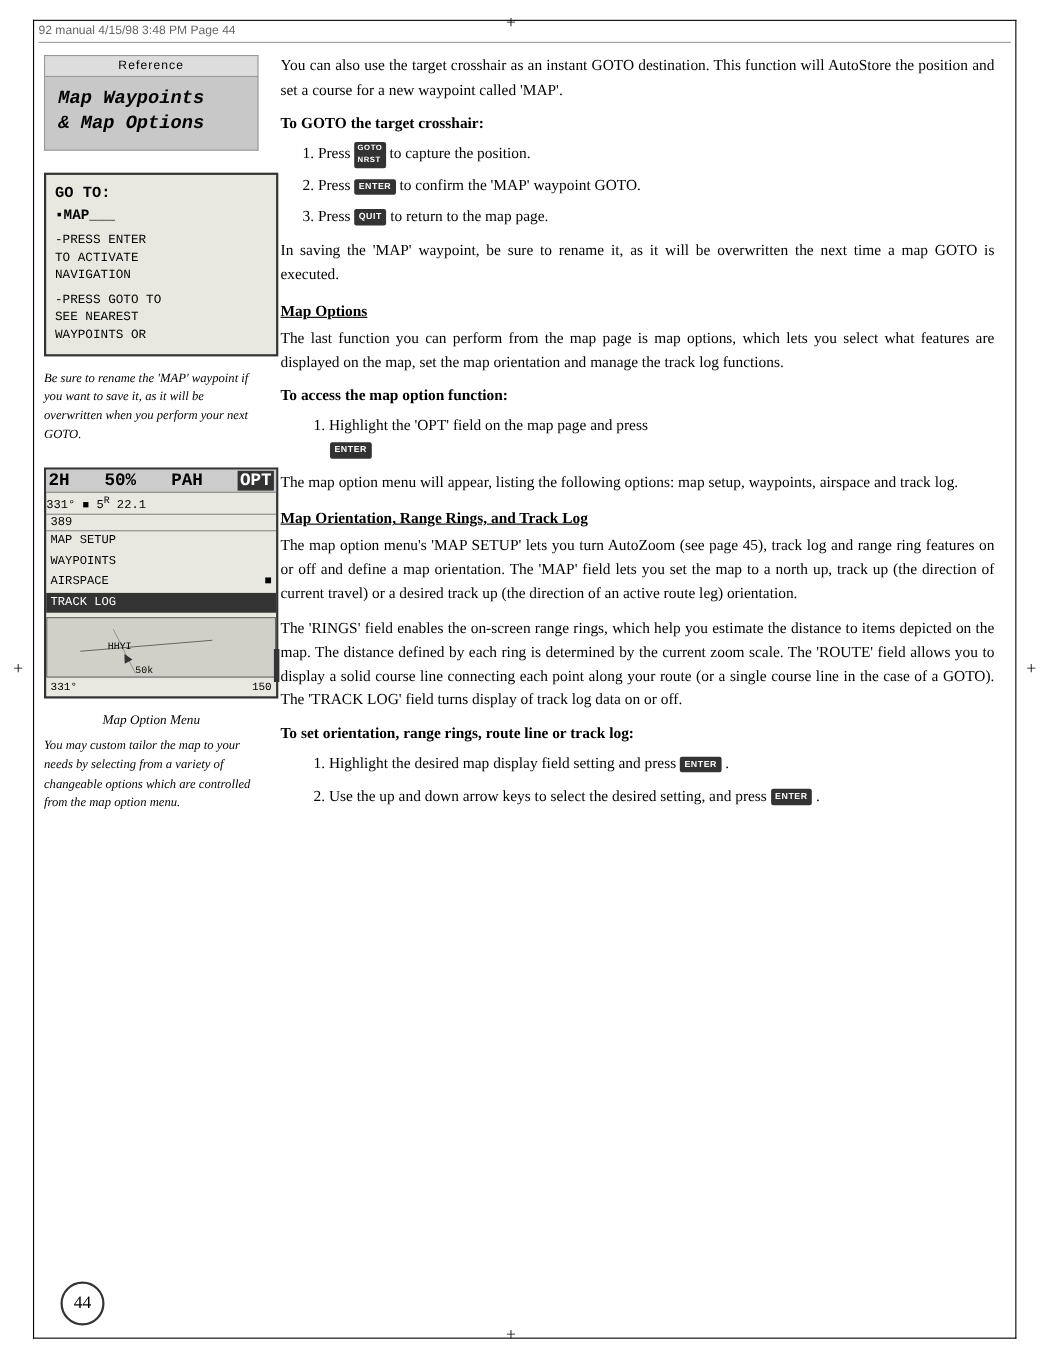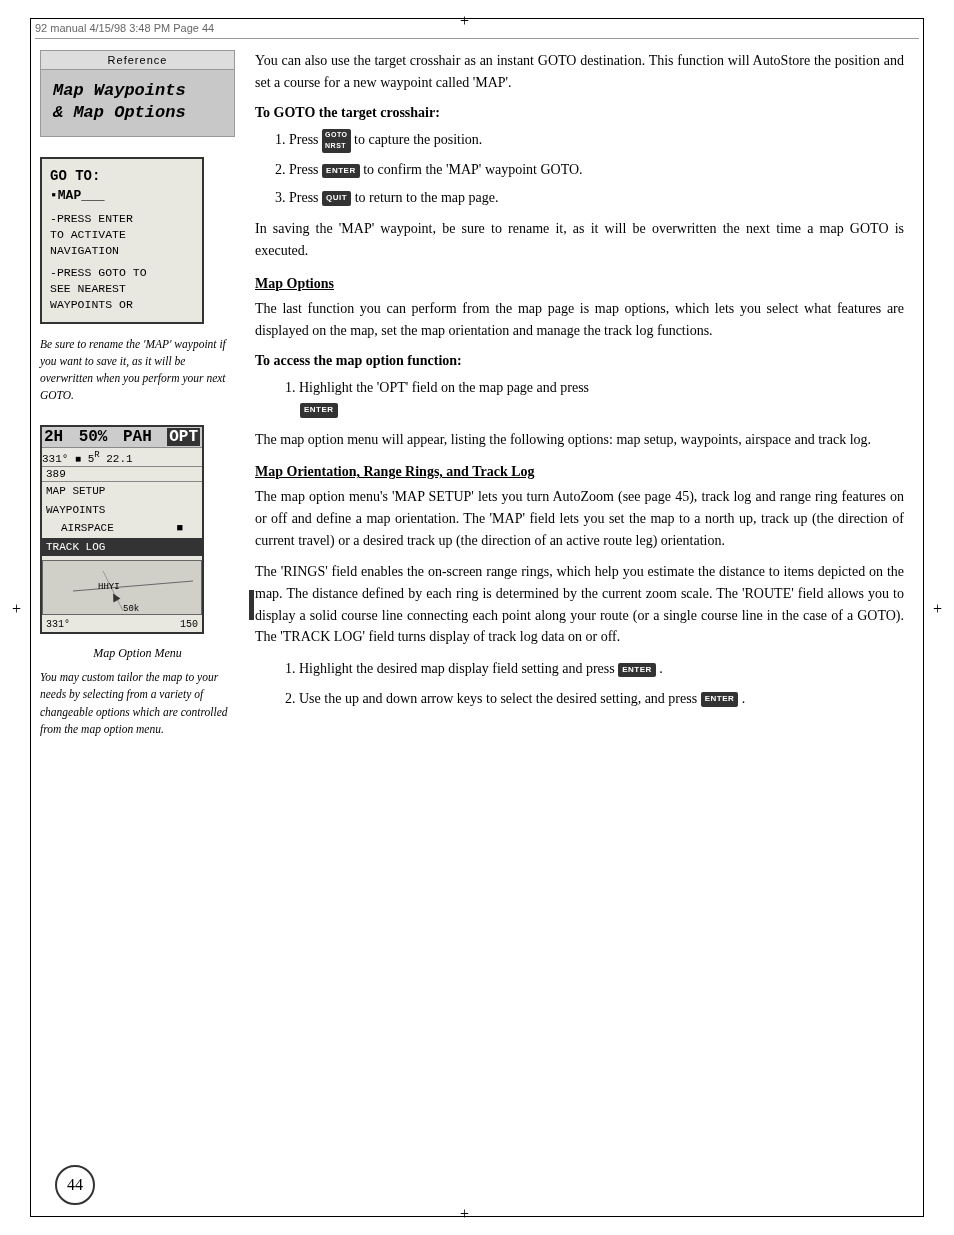--- a/index.html
+++ b/index.html
@@ -86,21 +86,21 @@
     }
 
     
     .device-screen {
       border: 2px solid #333;
       background: #e8e8e0;
       padding: 8px;
       margin-bottom: 12px;
       font-family: 'Courier New', monospace;
       font-size: 12px;
-      width: 164px;
+      width: 213px;
     }
     .device-line {
       line-height: 1.4;
       font-size: 11.5px;
     }
     .device-bold {
       font-weight: bold;
       font-size: 14px;
     }
     .device-menu-item {
@@ -284,21 +284,21 @@
 
     <div style="display:flex;justify-content:space-between;padding:2px 0;font-family:'Courier New',monospace;font-size:11px;border-bottom:1px solid #888;">
       <span>331° <span style="font-size:10px;">■</span> 5<span style="font-size:9px;vertical-align:super;">R</span> 22.1</span>
     </div>
     <div style="padding:1px 4px;font-family:'Courier New',monospace;font-size:11px;border-bottom:1px solid #888;">389</div>
 
     <div style="display:flex;">
       <div style="flex:1;">
         <div class="device-menu-item" style="padding:1px 4px;">MAP SETUP</div>
         <div class="device-menu-item" style="padding:1px 4px;">WAYPOINTS</div>
-        <div class="device-menu-item" style="padding:1px 19px;">AIRSPACE  <span style="float:right;">■</span></div>
+        <div class="device-menu-item" style="padding:1px 4px;">AIRSPACE  <span style="float:right;">■</span></div>
         <div class="device-menu-item selected" style="padding:1px 4px;">TRACK LOG</div>
       </div>
     </div>
 
     <div class="device-map-area">
       
       <svg width="176" height="55">
 
         <line x1="30" y1="30" x2="90" y2="25" stroke="#666" stroke-width="1"></line>
         <line x1="90" y1="25" x2="150" y2="20" stroke="#666" stroke-width="1"></line>
@@ -366,20 +366,21 @@
   </div>
 
   <p style="margin-top:8px;">The map option menu will appear, listing the following options: map setup, waypoints, airspace and track log.</p>
 
   <div class="section-heading">Map Orientation, Range Rings, and Track Log</div>
 
   <p>The map option menu's 'MAP SETUP' lets you turn AutoZoom (see page 45), track log and range ring features on or off and define a map orientation. The 'MAP' field lets you set the map to a north up, track up (the direction of current travel) or a desired track up (the direction of an active route leg) orientation.</p>
 
   <p>The 'RINGS' field enables the on-screen range rings, which help you estimate the distance to items depicted on the map. The distance defined by each ring is determined by the current zoom scale. The 'ROUTE' field allows you to display a solid course line connecting each point along your route (or a single course line in the case of a GOTO). The 'TRACK LOG' field turns display of track log data on or off.</p>
 
+  <div class="instruction-bold">To set orientation, range rings, route line or track log:</div>
 
   <div class="step-item" style="margin-left:30px;">
     <span>1. </span>
     <span>Highlight the desired map display field setting and press</span>
     <span class="key-btn">ENTER</span>
     <span>.</span>
   </div>
 
   <div class="step-item" style="margin-left:30px;margin-top:8px;">
     <span>2. </span>

